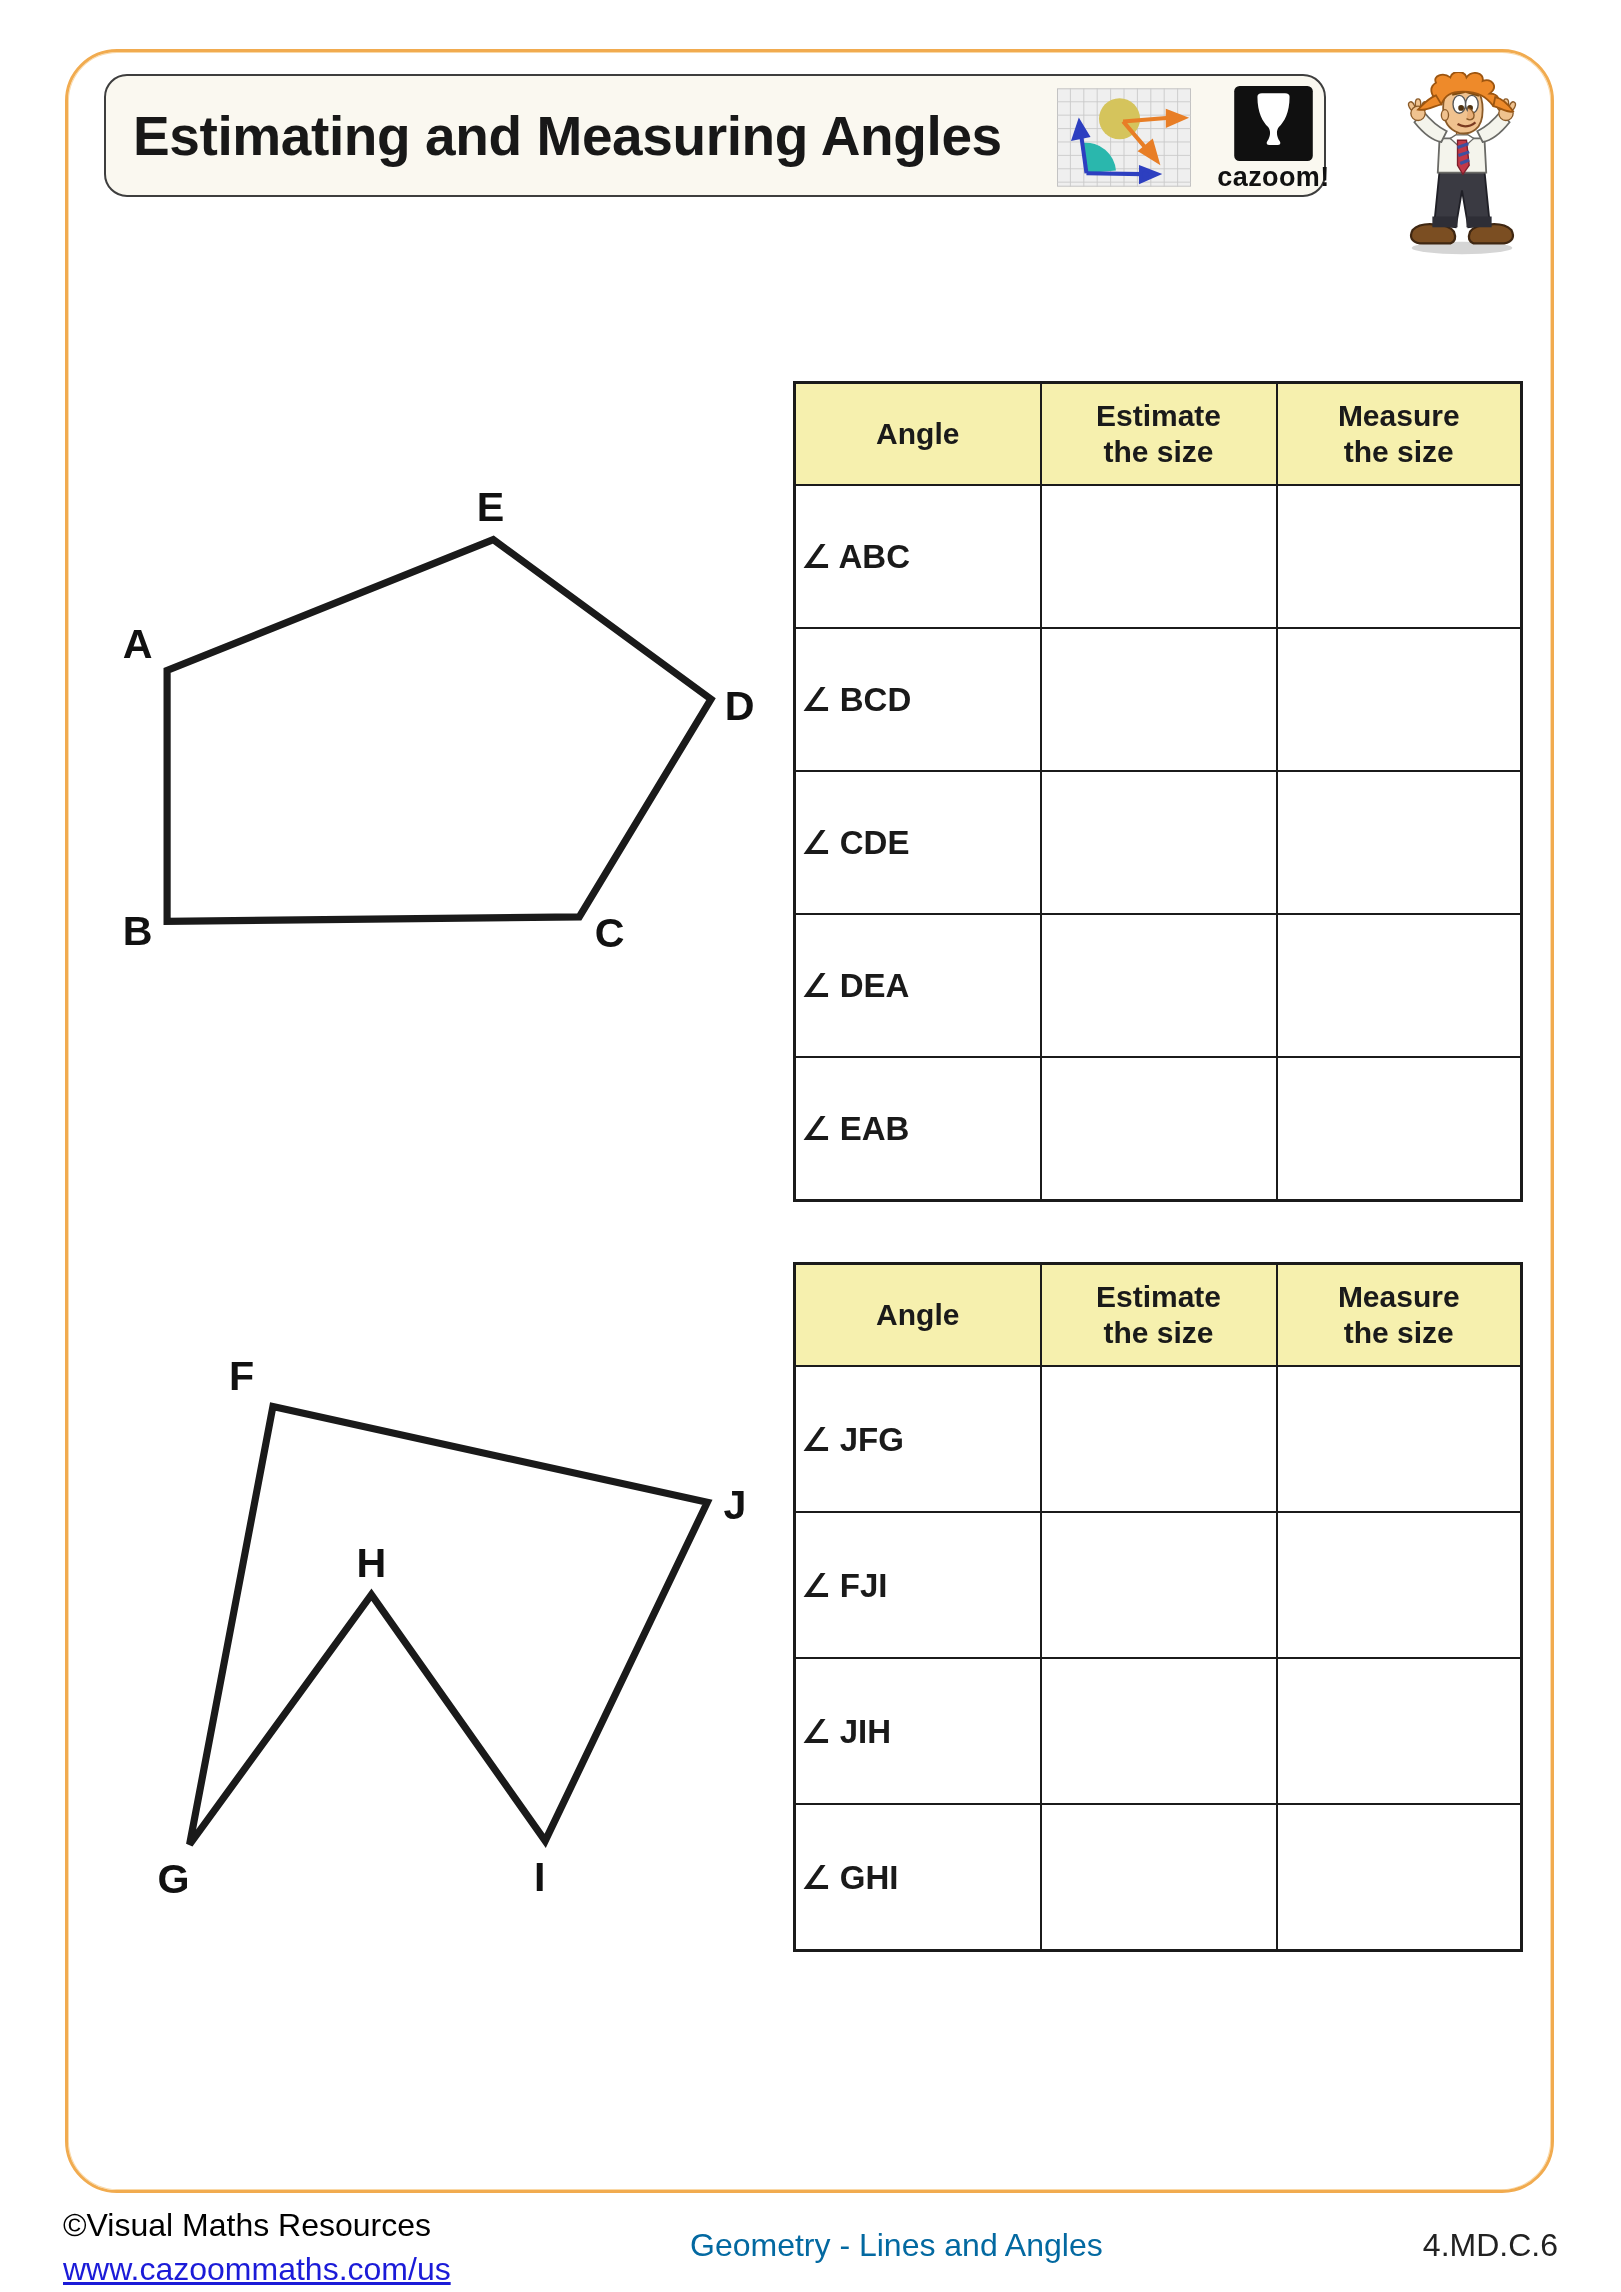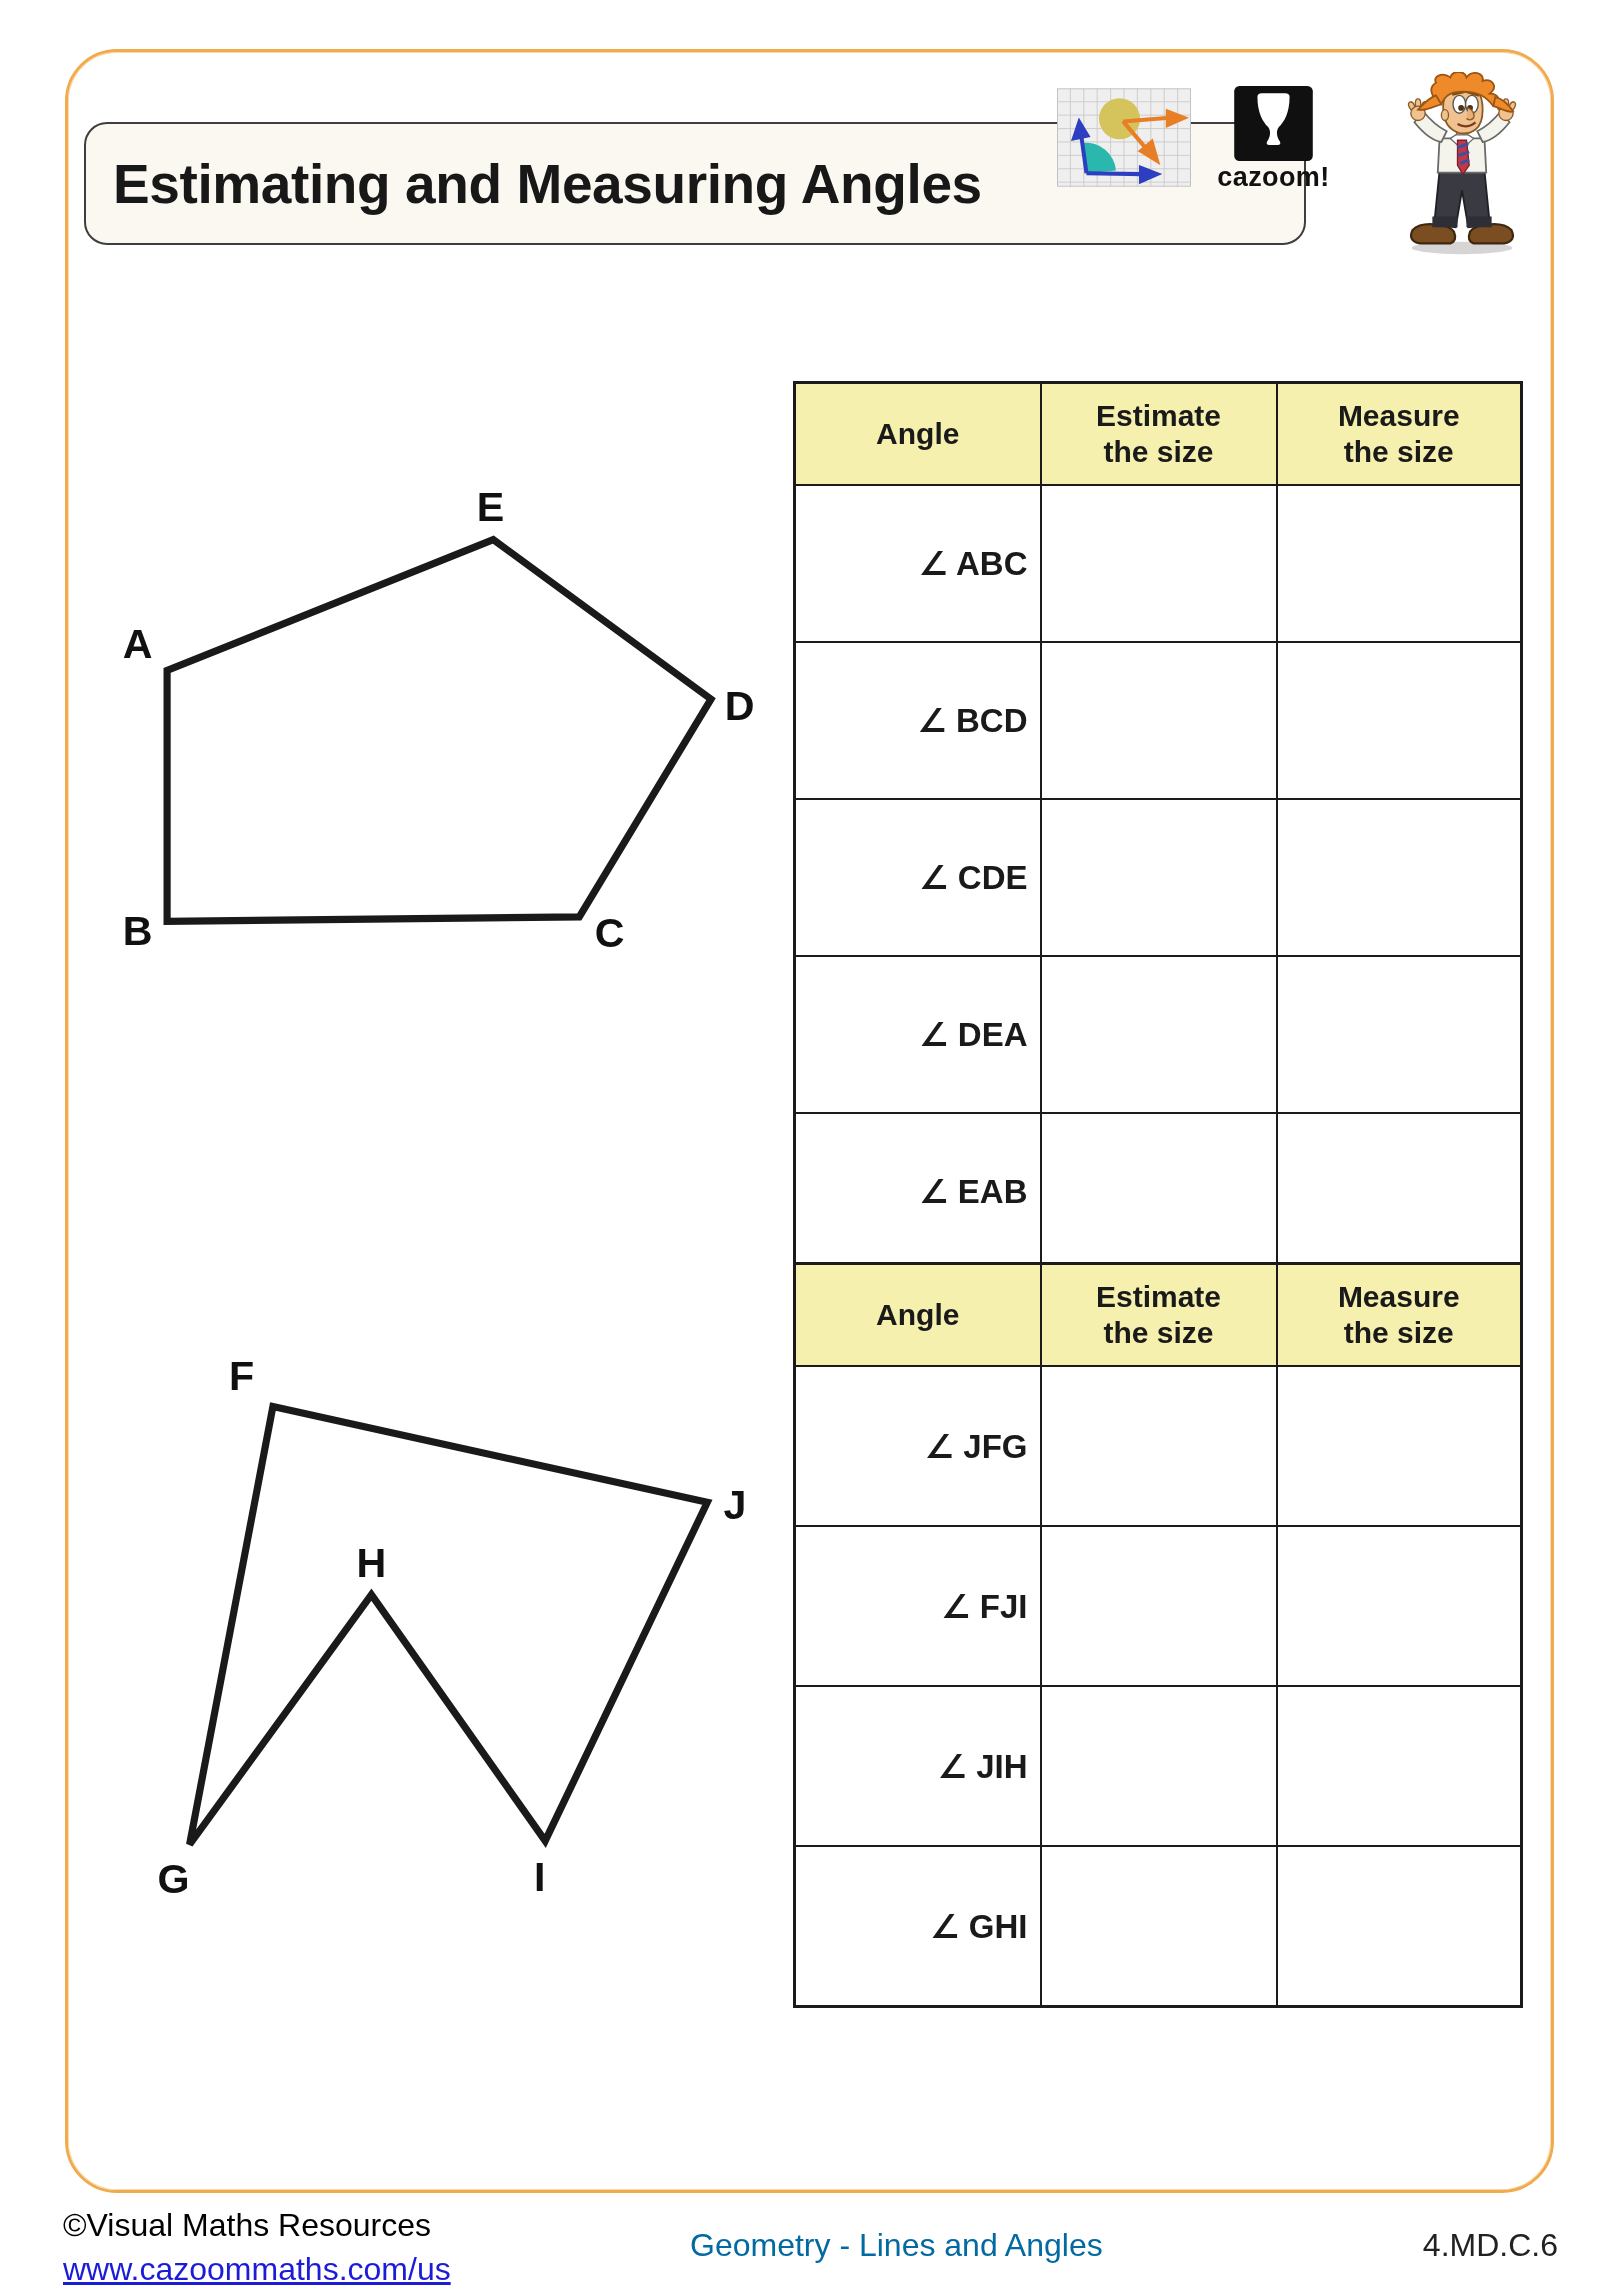--- a/index.html
+++ b/index.html
@@ -1,39 +1,39 @@
 <!DOCTYPE html>
 <html style="font-size:14.3px"><head>
 <meta charset="utf-8">
 <style>
   html,body{margin:0;padding:0;background:#ffffff;}
   body{width:1622px;height:2293px;position:relative;font-family:"Liberation Sans","DejaVu Sans",sans-serif;color:#1a1a1a;overflow:hidden;}
   .abs{position:absolute;}
   
   .page-border{left:65px;top:49px;width:1489px;height:2144px;border:3.6px solid #f1ab4f;border-radius:52px;box-sizing:border-box;box-shadow:inset 0 0 0 0.9px #f9d9a8;}
   
-  .title-box{left:84px;top:74px;width:1222px;height:123px;background:#faf8f0;border:2.7px solid #3e3e3e;border-radius:23px;box-sizing:border-box;display:flex;align-items:center;margin-top:48px;}
+  .title-box{left:104px;top:74px;width:1222px;height:123px;background:#faf8f0;border:2.7px solid #3e3e3e;border-radius:23px;box-sizing:border-box;display:flex;align-items:center;}
   .title-text{margin-left:27px;font-size:55px;font-weight:bold;letter-spacing:-0.4px;color:#181818;white-space:nowrap;}
   .grid-icon{left:1057px;top:88px;width:134px;height:99px;}
   .cazoom-logo{left:1211px;top:86px;width:125px;text-align:center;}
   .logo-box{width:79px;height:75px;margin:0 auto;}
   .logo-text{font-family:Liberation Sans, sans-serif;font-weight:bold;font-size:27px;letter-spacing:0.4px;color:#111;margin-top:-1.8px;}
   .mascot{left:1400px;top:72px;width:124px;height:184px;}
   
   .shape-svg{overflow:visible;}
   .shape-svg polygon{fill:#ffffff;stroke:#1a1a1a;stroke-width:8;stroke-linejoin:miter;}
   .shape-svg text{font-family:"Liberation Sans","DejaVu Sans",sans-serif;font-size:46px;font-weight:bold;fill:#111;text-anchor:middle;}
   #shape1{left:99px;top:475px;}
   #shape2{left:99px;top:1299px;}
   
   table.wtable{border-collapse:collapse;table-layout:fixed;position:absolute;left:793px;background:#fff;}
   table.wtable,.wtable th,.wtable td{border:2.7px solid #1b1b1b;}
   table.wtable{border-width:3.6px;border-radius:22px;}
   .wtable th{background:#f6f0ae;font-size:30px;font-weight:bold;line-height:36px;text-align:center;vertical-align:middle;height:100px;padding:0;}
-  .wtable td{text-align:right;vertical-align:middle;font-size:33px;font-weight:bold;padding:12px;}
+  .wtable td{text-align:left;vertical-align:middle;font-size:33px;font-weight:bold;padding:5px;}
   #table1{top:381px;}
   #table2{top:1262px;}
   #table1 td{height:131px;}
   #table2 td{height:134px;}
   .h2:empty{display:none;}
   .hline{display:block;}
   
   .footer-left{left:63px;top:2203px;font-size:32px;line-height:44px;color:#000;}
   .footer-left a{color:#1b1bd8;text-decoration:underline;cursor:pointer;}
   .footer-center{left:690px;top:2227px;font-size:32px;color:#0369a1;}

